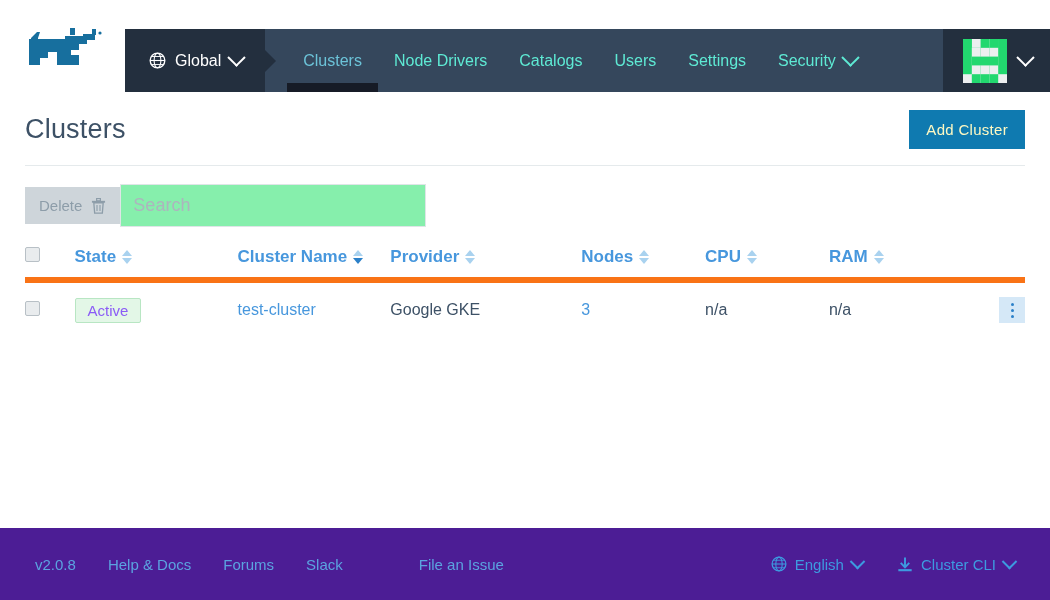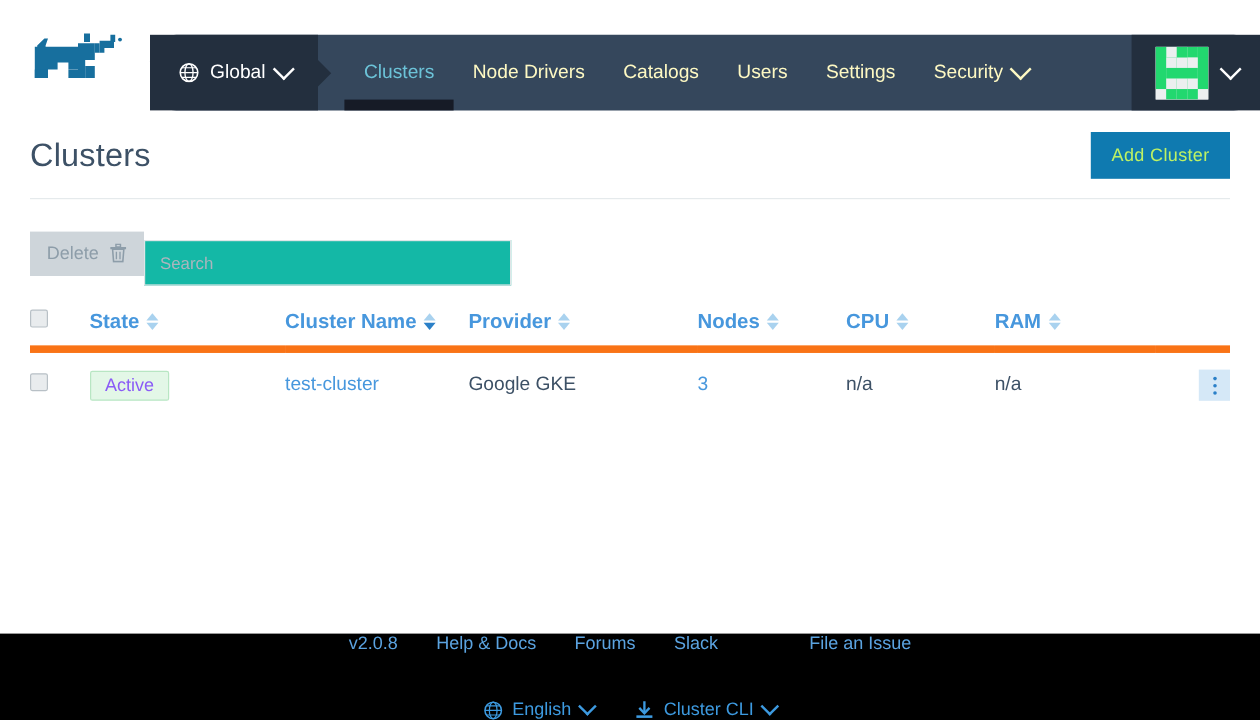--- a/index.html
+++ b/index.html
@@ -97,21 +97,21 @@
     display: flex;
     align-items: stretch;
     flex: 1;
     padding-left: 22px;
   }
   .nav-item {
     display: flex;
     align-items: center;
     gap: 8px;
     padding: 0 16px;
-    color: #fef9c3;
+    color: #5eead4;
     font-size: 16px;
     cursor: pointer;
     position: relative;
     white-space: nowrap;
   }
   .nav-item.active {
     color: #6cc3d8;
   }
   .nav-item.active::after {
     content: "";
@@ -153,21 +153,21 @@
   }
   .page-title {
     font-size: 27px;
     font-weight: normal;
     color: #3d5166;
     margin: 0;
     letter-spacing: 0.2px;
   }
   .btn-primary {
     background: #0f7ab0;
-    color: #bef264;
+    color: #fef9c3;
     border: none;
     font-size: 15px;
     font-family: inherit;
     padding: 11px 17px;
     cursor: pointer;
     letter-spacing: 0.3px;
   }
 
   .divider {
     height: 1px;
@@ -191,27 +191,26 @@
     align-items: center;
     gap: 9px;
     cursor: default;
   }
   .trash-icon { width: 15px; height: 16px; display:block; }
 
   .search-input {
     width: 306px;
     box-sizing: border-box;
     padding: 10px 12px;
-    font-size: 14px;
+    font-size: 18px;
     font-family: inherit;
     color: #3d5166;
     border: 1px solid #dfe5e7;
-    background: #14b8a6;
+    background: #86efac;
     outline: none;
-    margin-top: 16px;
   }
   .search-input::placeholder { color: #acb5bd; }
 
   
   table.clusters {
     width: 100%;
     border-collapse: collapse;
     margin-top: 14px;
     table-layout: fixed;
   }
@@ -305,29 +304,28 @@
     background: #2b80c8;
     border-radius: 50%;
     display: block;
   }
 
   
   .footer {
     position: absolute;
     left: 0; right: 0; bottom: 0;
     height: 72px;
-    background: #000000;
+    background: #4c1d95;
     display: flex;
     align-items: center;
     justify-content: space-between;
     padding: 0 35px;
     box-sizing: border-box;
     color: #5ba3e0;
     font-size: 15px;
-    flex-direction: column;
   }
   .footer-left, .footer-right {
     display: flex;
     align-items: center;
   }
   .footer-left .flink { margin-right: 32px; cursor: pointer; color: #5ba3e0; }
   .footer-left .flink:last-child { margin-right: 0; margin-left: 44px; }
   .footer-right .fgroup {
     display: flex;
     align-items: center;

